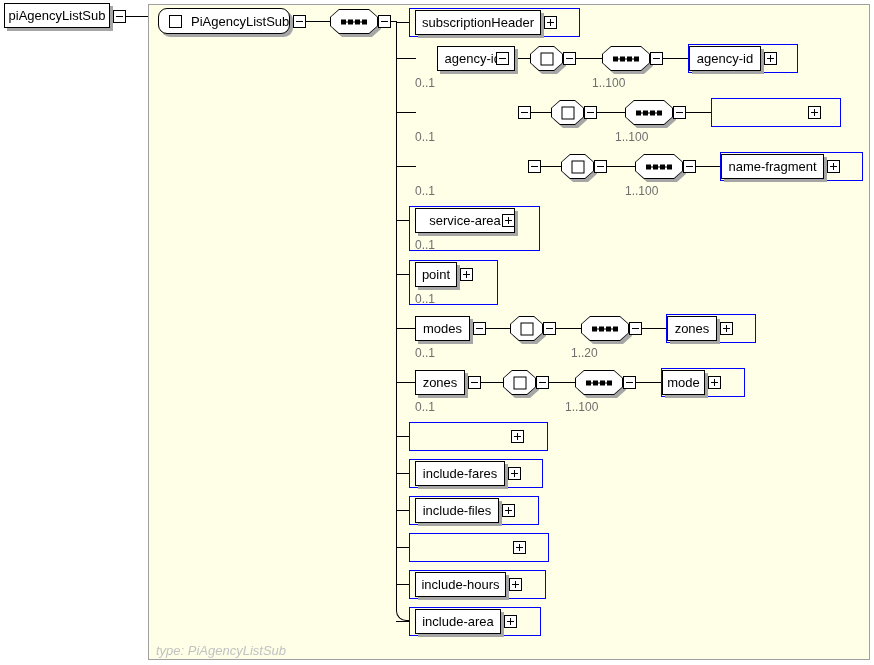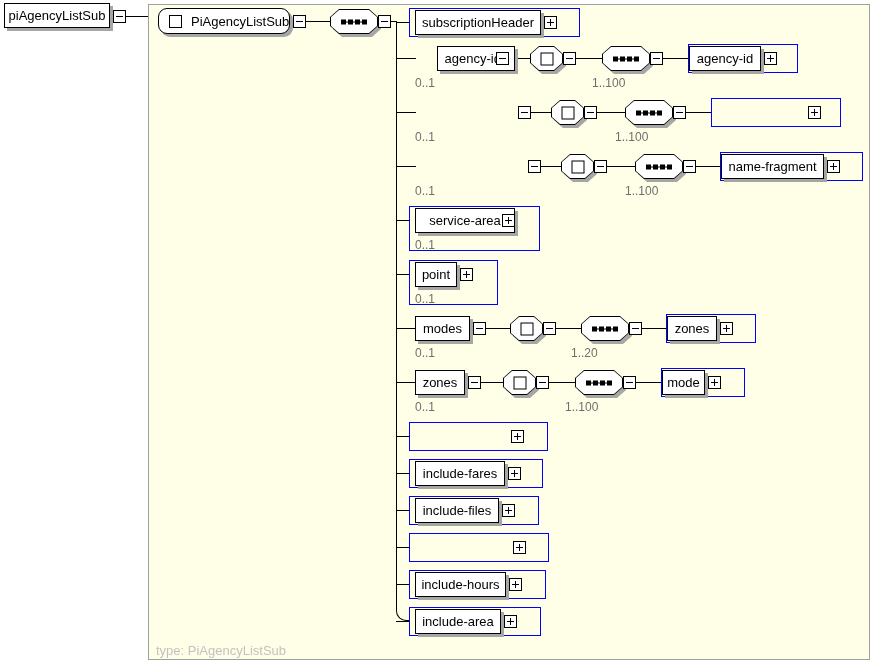--- a/index.html
+++ b/index.html
@@ -30,21 +30,21 @@
   .seqg i.ln{position:absolute;left:0;right:0;top:2px;height:1px;background:#000;display:block;}
   .seqg b{position:absolute;top:0;width:5px;height:5px;background:#000;display:block;}
   .occ{position:absolute;font-size:12px;color:var(--occ,#6e6e6e);text-align:left;z-index:2;white-space:nowrap;}
   #type-box{position:absolute;left:158px;top:8px;width:132px;height:26px;box-sizing:border-box;
             background:#fff;border:1px solid #000;border-radius:9px;box-shadow:3px 3px 0 var(--shadow,#a6a6a6);
             display:flex;align-items:center;font-size:13px;color:#000;z-index:3;white-space:nowrap;}
   #type-box .sq{width:13px;height:13px;box-sizing:border-box;border:1px solid #000;background:#fff;
                 margin:0 9px 0 10px;flex:0 0 auto;}
   #trunk{position:absolute;left:396px;top:21px;width:14px;height:600px;box-sizing:border-box;
          border-left:1px solid #000;border-bottom:1px solid #000;border-bottom-left-radius:10px;z-index:0;}
-  #caption{position:absolute;left:156px;top:643px;font-size:13px;color:var(--cap,#c2c2c2);z-index:2;}
+  #caption{position:absolute;left:156px;top:643px;font-size:13px;color:var(--cap,#c2c2c2);z-index:2;font-style:italic;}
 </style>
 </head>
 <body>
 
 <div id="page">
   <div id="canvas"></div>
 
   <div class="ebox" id="root-box" style="left:4px;top:3px;width:106px;">piAgencyListSub</div>
   <div class="xp" style="left:113px;top:10px;">
       <i class="h"></i>

